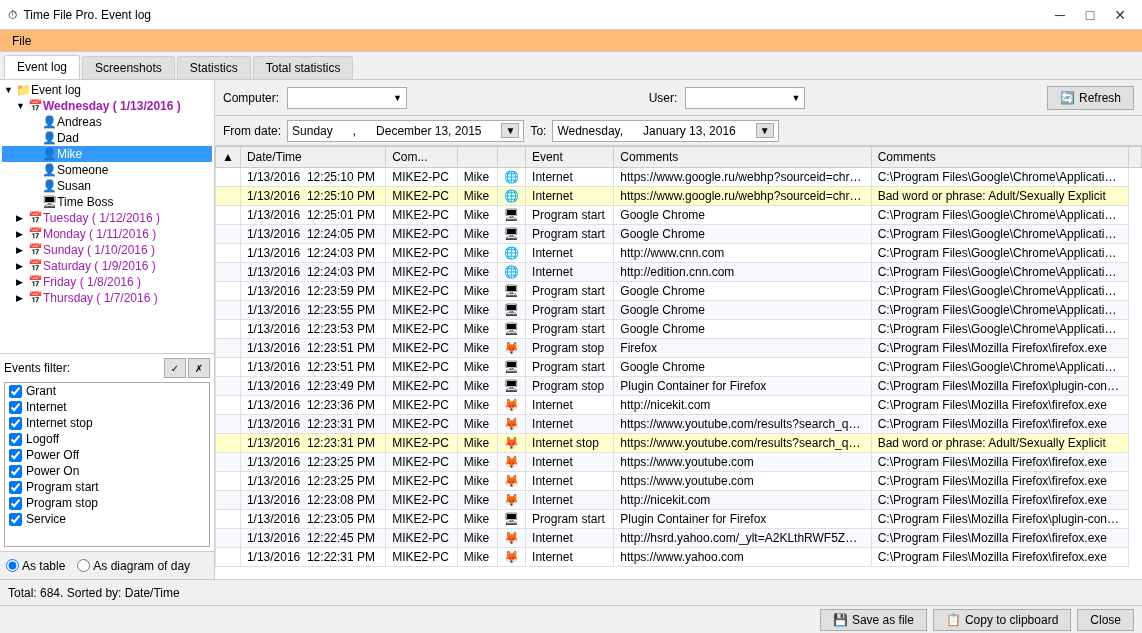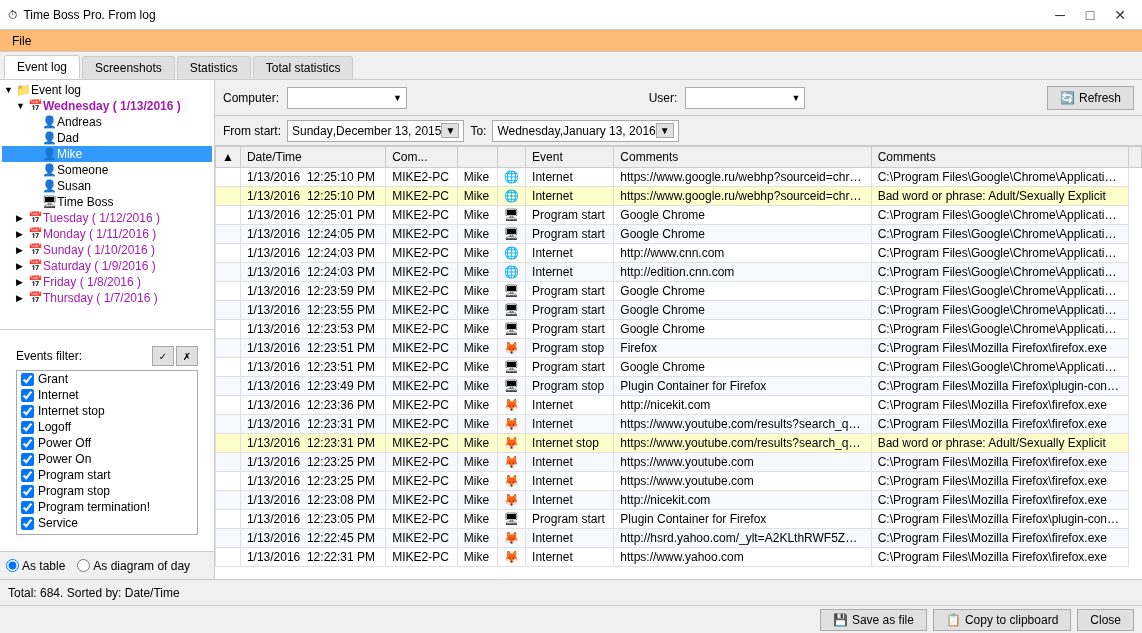--- a/index.html
+++ b/index.html
@@ -25,21 +25,21 @@
     
     #leftpanel { width: 215px; background: #fff; border-right: 1px solid #ccc; display: flex; flex-direction: column; flex-shrink: 0; }
     #tree-area { flex: 1; overflow: auto; padding: 2px; }
     .tree-node { display: flex; align-items: center; padding: 1px 2px; cursor: pointer; white-space: nowrap; }
     .tree-node.selected { background: #3399ff; color: #fff; }
     .tree-label { font-size: 12px; }
     .tree-label.blue { color: #a21caf; }
     .tree-label.bold { font-weight: bold; }
 
     
-    #filter-area { border-top: 1px solid #ccc; padding: 16px; }
+    #filter-area { border-top: 1px solid #ccc; padding: 4px; }
     .filter-header { display: flex; align-items: center; justify-content: space-between; margin-bottom: 4px; font-size: 12px; }
     .filter-buttons { display: flex; gap: 2px; }
     .filter-btn { width: 22px; height: 20px; border: 1px solid #aaa; background: #e0e0e0; cursor: pointer; font-size: 10px; display: flex; align-items: center; justify-content: center; }
     .filter-list { height: 165px; overflow-y: auto; background: #fff; border: 1px solid #aaa; }
     .filter-item { display: flex; align-items: center; padding: 1px 4px; font-size: 12px; }
     .filter-item input[type=checkbox] { margin-right: 4px; }
 
     
     #viewmode { height: 28px; border-top: 1px solid #ccc; display: flex; align-items: center; padding: 0 6px; gap: 12px; background: #f0f0f0; }
     .radio-label { display: flex; align-items: center; gap: 3px; font-size: 12px; cursor: pointer; }
@@ -49,21 +49,21 @@
 
     
     #controls { height: 36px; display: flex; align-items: center; padding: 4px 8px; gap: 8px; background: #f0f0f0; border-bottom: 1px solid #ccc; }
     .control-combo { height: 22px; border: 1px solid #aaa; background: #fff; font-size: 12px; min-width: 120px; display: flex; align-items: center; padding: 0 4px; position: relative; cursor: pointer; }
     .control-combo::after { content: '▼'; font-size: 9px; position: absolute; right: 4px; }
     .spacer { flex: 1; }
     .refresh-btn { height: 24px; padding: 0 12px; border: 1px solid #aaa; background: #e0e0e0; cursor: pointer; font-size: 12px; display: flex; align-items: center; gap: 4px; }
 
     
     #daterow { height: 30px; display: flex; align-items: center; padding: 4px 8px; gap: 6px; background: #f0f0f0; border-bottom: 1px solid #ccc; }
-    .date-field { height: 22px; border: 1px solid #aaa; background: #fff; font-size: 12px; padding: 0 4px; display: flex; align-items: center; gap: 0; }
+    .date-field { height: 22px; border: 1px solid #aaa; background: #fff; font-size: 12px; padding: 0 4px; display: flex; align-items: center; gap: 20px; }
     .date-cal-btn { border: 1px solid #aaa; background: #e0e0e0; cursor: pointer; padding: 1px 3px; font-size: 10px; }
 
     
     #tablearea { flex: 1; overflow: hidden; display: flex; flex-direction: column; }
     .table-wrapper { flex: 1; overflow: auto; }
     table { width: 100%; border-collapse: collapse; font-size: 12px; }
     thead tr { background: #f0f0f0; }
     th { border: 1px solid #ccc; padding: 3px 6px; text-align: left; white-space: nowrap; font-weight: normal; position: sticky; top: 0; background: #f0f0f0; cursor: pointer; }
     td { border: 1px solid #e0e0e0; padding: 2px 6px; white-space: nowrap; overflow: hidden; max-width: 200px; text-overflow: ellipsis; }
     tr:nth-child(even) { background: #f8f8ff; }
@@ -84,21 +84,21 @@
     .folder-icon { color: #e8a000; }
     .cal-icon { color: #cc6600; }
 
     .expand-btn { font-size: 9px; margin-right: 2px; cursor: pointer; display: inline-block; width: 10px; }
   </style>
 </head>
 <body>
 
 <div id="titlebar">
   <span style="margin-right:6px;">⏱</span>
-  <span>Time Boss Pro. From log</span>
+  <span>Time File Pro. Event log</span>
   <div class="spacer"></div>
   <div class="win-controls">
     <button class="win-btn">─</button>
     <button class="win-btn">□</button>
     <button class="win-btn close">✕</button>
   </div>
 </div>
 
 <div id="menubar">
   <div class="menu-item">File</div>
@@ -224,24 +224,20 @@
             <input type="checkbox" checked="" style="">
             <span>Power On</span>
           </div>
         <div class="filter-item">
             <input type="checkbox" checked="" style="">
             <span>Program start</span>
           </div>
         <div class="filter-item">
             <input type="checkbox" checked="" style="">
             <span>Program stop</span>
-          </div>
-        <div class="filter-item">
-            <input type="checkbox" checked="" style="">
-            <span>Program termination!</span>
           </div>
         <div class="filter-item">
             <input type="checkbox" checked="" style="">
             <span>Service</span>
           </div>
 
       </div>
     </div>
 
     <div id="viewmode">
@@ -265,21 +261,21 @@
       <span>User:</span>
       <div class="control-combo" style="width:120px;"></div>
       <div class="spacer"></div>
       <button class="refresh-btn">
         <span>🔄</span>
         <span>Refresh</span>
       </button>
     </div>
 
     <div id="daterow">
-      <span>From start:</span>
+      <span>From date:</span>
       <div class="date-field">
         <span>Sunday</span>
         <span>,</span>
         <span>  December 13, 2015</span>
         <button class="date-cal-btn">▼</button>
       </div>
       <span>To:</span>
       <div class="date-field">
         <span>Wednesday,</span>
         <span>  January  13, 2016</span>

